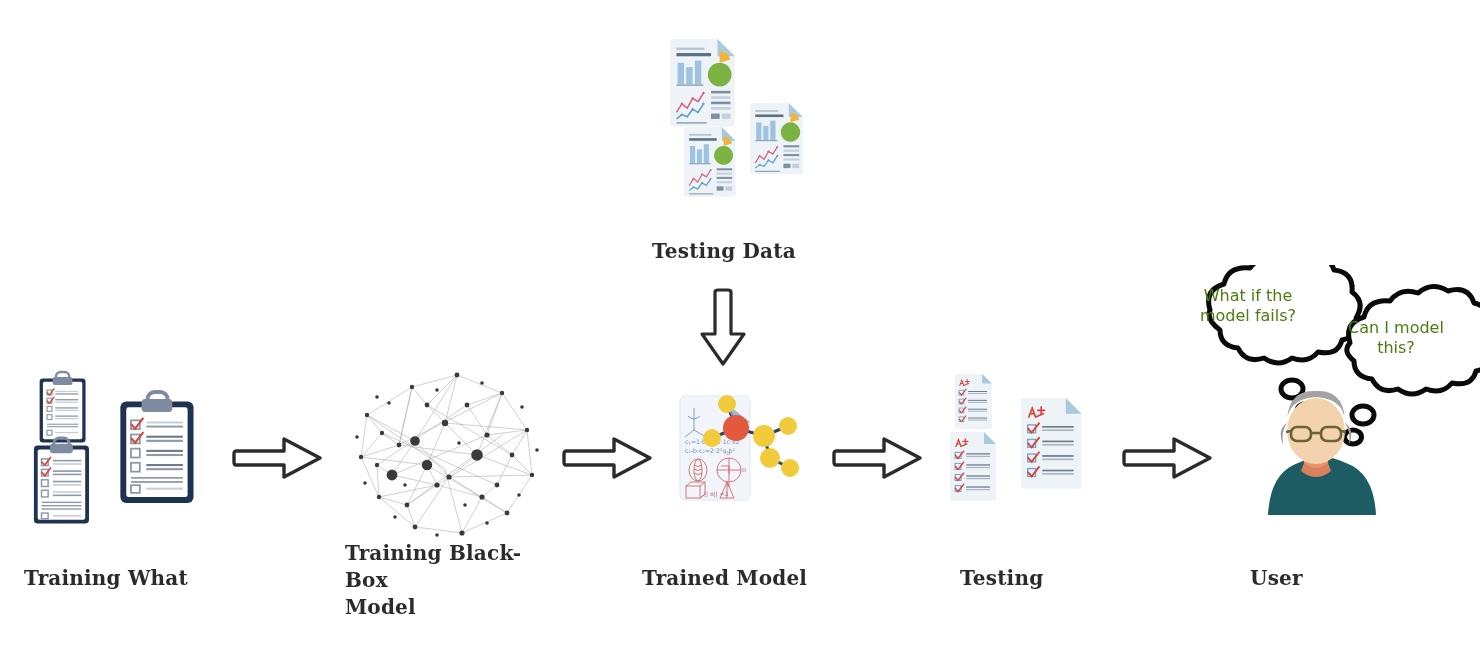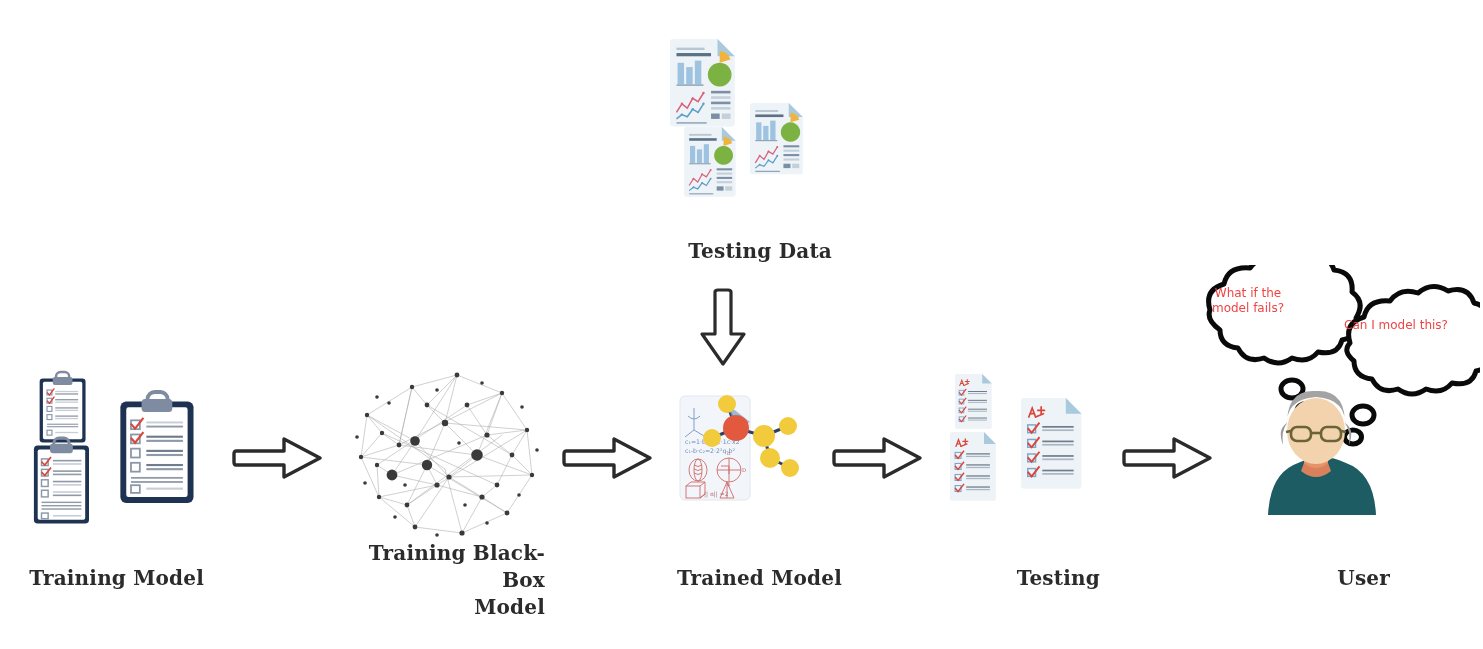--- a/index.html
+++ b/index.html
@@ -1,24 +1,24 @@
 <!DOCTYPE html>
 <html><head>
 <meta charset="utf-8">
 <style>
   html,body{margin:0;padding:0;background:#ffffff;}
   body{width:1483px;height:649px;position:relative;overflow:hidden;
        font-family:"Liberation Serif",serif;}
   .stage{position:absolute;}
-  .label{position:absolute;text-align:right;color:#2b2b2b;
+  .label{position:absolute;text-align:left;color:#2b2b2b;
          font-family:"DejaVu Serif",serif;font-weight:bold;font-size:20px;
          line-height:1.35;letter-spacing:.2px;}
   .arrow{position:absolute;}
   .bubbletext{position:absolute;font-family:"DejaVu Sans",sans-serif;
-              font-size:12px;color:#ef4444;line-height:1.25;text-align:center;}
+              font-size:16px;color:#4d7c0f;line-height:1.25;text-align:center;}
 </style>
 </head>
 <body>
 
 <div class="stage" style="left:20px;top:370px;width:190px;height:165px;">
   <svg width="190" height="165" viewBox="0 0 190 165">
     <defs>
       <g id="clipA">
         <rect x="2" y="8" width="56" height="78" rx="4" fill="#1e3352"></rect>
         <rect x="7" y="13" width="46" height="68" rx="2" fill="#ffffff"></rect>
@@ -103,21 +103,21 @@
         <rect x="24" y="61" width="31" height="1.8" fill="#6f7c8c"></rect>
           <rect x="24" y="64.5" width="31" height="1.8" fill="#8f9aa8"></rect>
         <rect x="11" y="72" width="44" height="1.5" fill="#8f9aa8"></rect>
         <rect x="11" y="75.5" width="44" height="1.5" fill="#8f9aa8"></rect>
         <rect x="11" y="79" width="7.5" height="6.5" fill="none" stroke="#8a97a8" stroke-width="1.5"></rect>
         <rect x="24" y="81" width="31" height="1.8" fill="#c7ced6"></rect>
       </g>
     </g>
   </svg>
 </div>
-<div class="label" style="left:24px;top:565px;width:180px;">Training Model</div>
+<div class="label" style="left:24px;top:565px;width:180px;">Training What</div>
 
 <div class="arrow" style="left:232px;top:425px;">
   <svg width="92" height="66" viewBox="0 0 92 66">
     <path d="M4 26 q-2 0 -2 3 v8 q0 3 2 3 h48 v12 l36 -19 l-36 -19 v12 z" fill="#ffffff" stroke="#2b2b2b" stroke-width="3.4" stroke-linejoin="round"></path>
   </svg>
 </div>
 
 <div class="stage" style="left:337px;top:345px;width:215px;height:215px;">
   <svg width="215" height="215" viewBox="0 0 215 215">
     <g stroke="#9a9a9a" stroke-width="0.55" fill="none" opacity="0.85">

